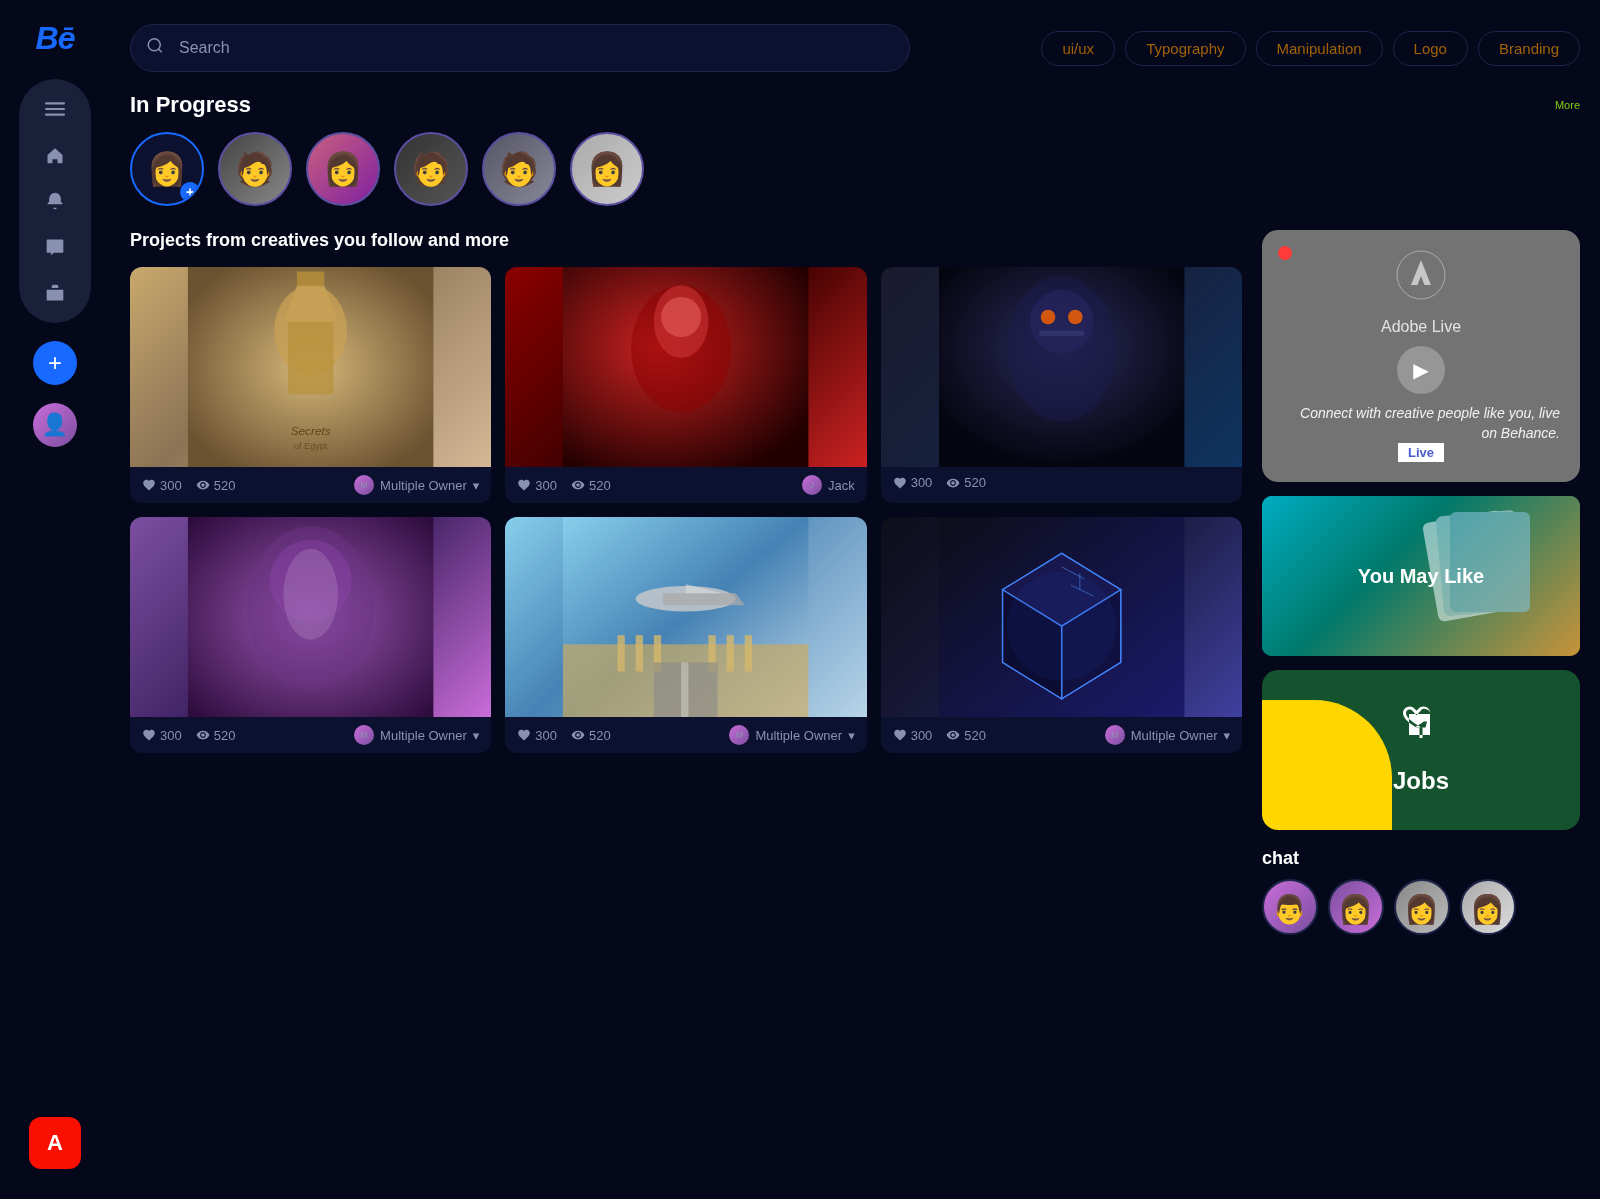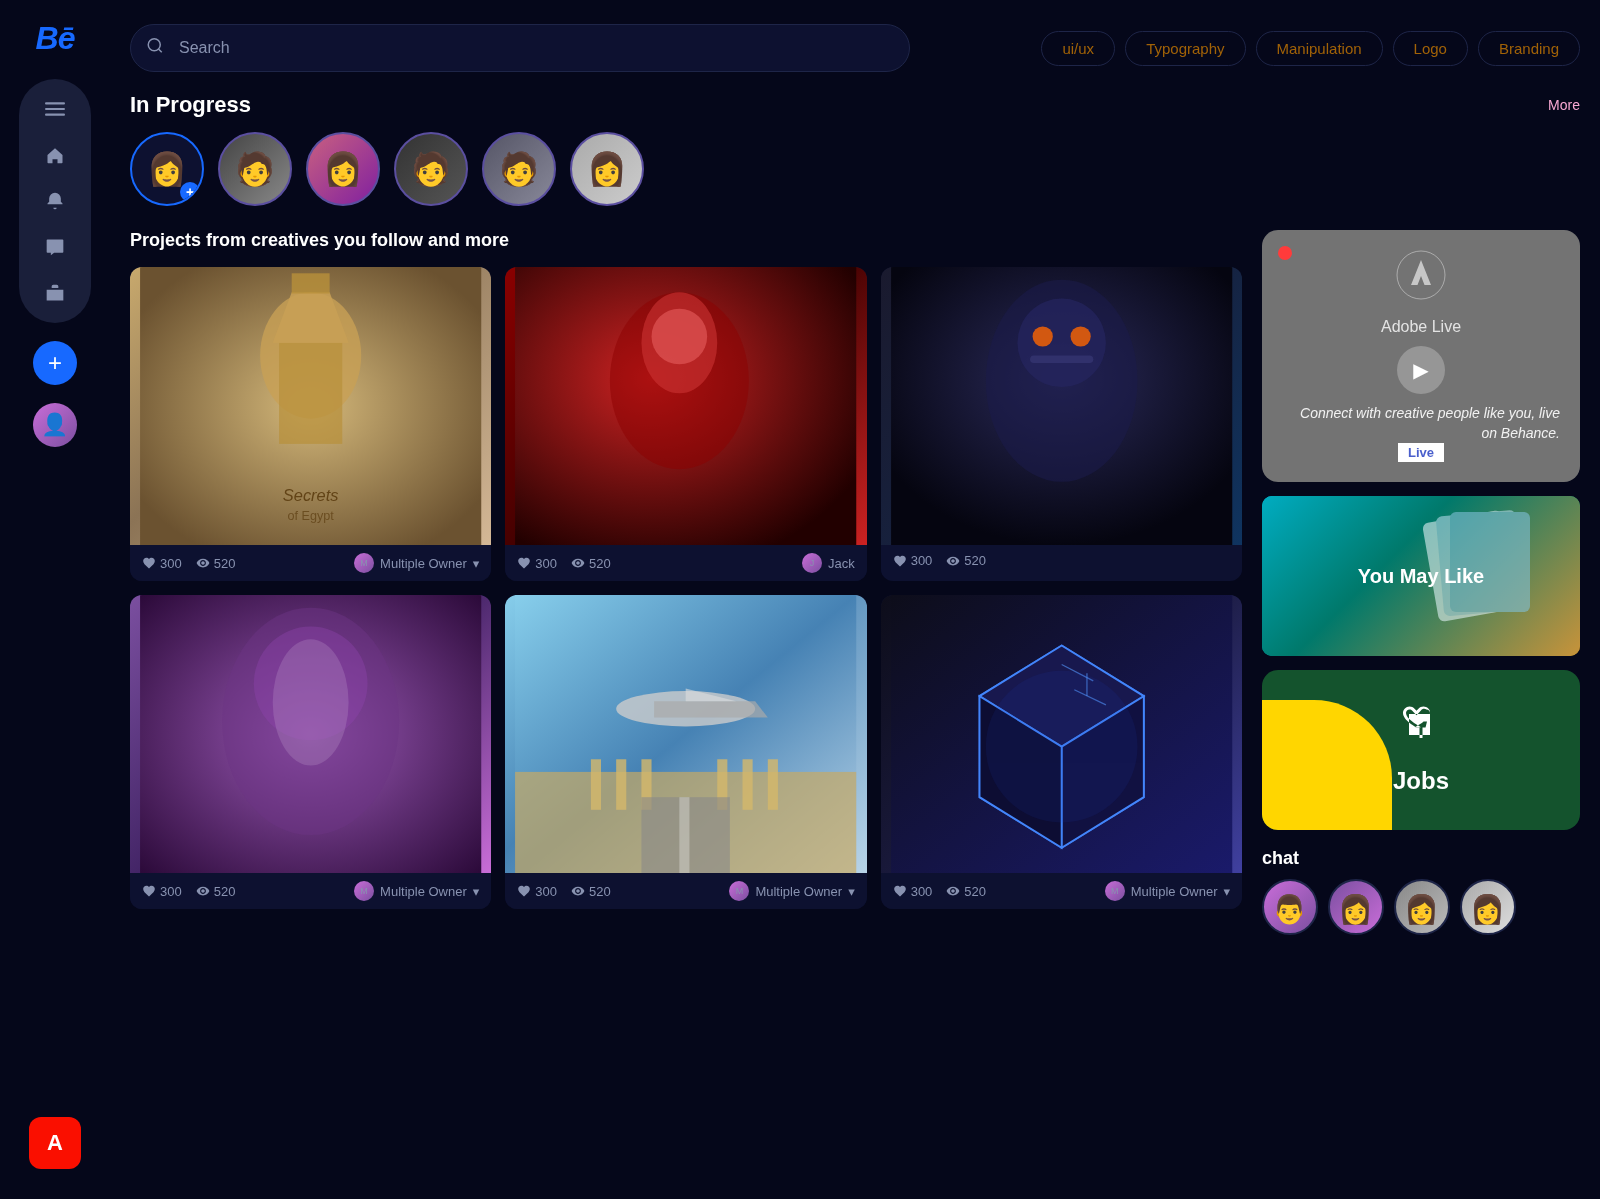--- a/index.html
+++ b/index.html
@@ -166,22 +166,22 @@
       justify-content: space-between;
       align-items: center;
       margin-bottom: 14px;
     }
     .section-title {
       font-size: 22px;
       font-weight: 700;
       color: #fff;
     }
     .more-link {
-      color: #f9a8d4;
-      font-size: 14px;
+      color: #84cc16;
+      font-size: 11px;
       cursor: pointer;
     }
     .avatars-row {
       display: flex;
       gap: 14px;
       align-items: center;
     }
     .avatar-circle {
       width: 74px;
       height: 74px;
@@ -248,21 +248,21 @@
     .project-card {
       background: #0d1130;
       border-radius: 12px;
       overflow: hidden;
       cursor: pointer;
       position: relative;
     }
     
     .proj-img {
       width: 100%;
-      height: 278px;
+      height: 200px;
       display: flex;
       align-items: center;
       justify-content: center;
       font-size: 40px;
       position: relative;
       overflow: hidden;
     }
     .proj-img-1 { background: linear-gradient(135deg, #c8a96d 0%, #8b7355 40%, #d4b896 100%); }
     .proj-img-2 { background: linear-gradient(135deg, #8b0000 0%, #3d0000 50%, #cc2222 100%); }
     .proj-img-3 { background: linear-gradient(135deg, #1a1a2e 0%, #16213e 50%, #0f3460 100%); }

